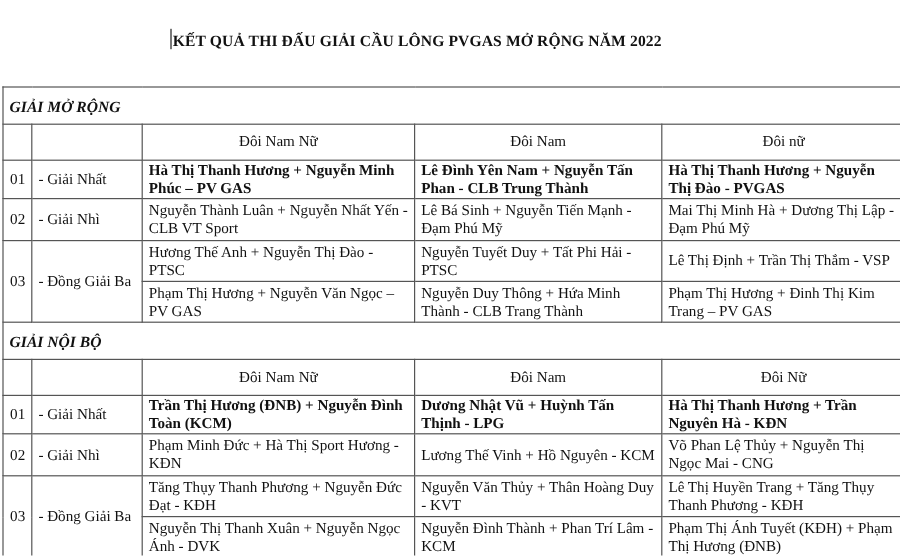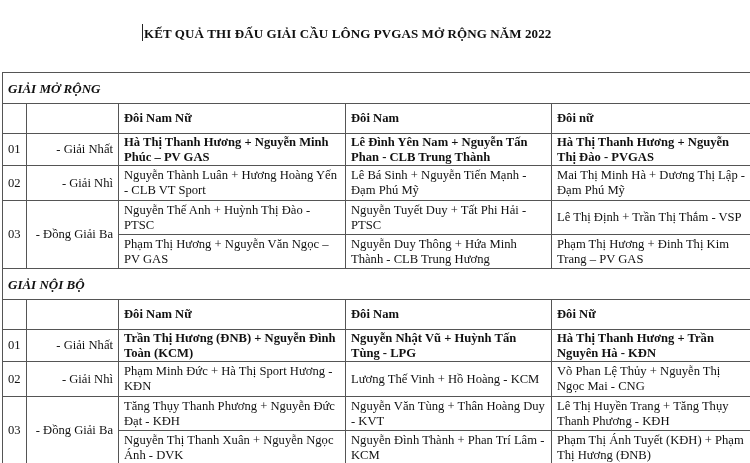--- a/index.html
+++ b/index.html
@@ -30,23 +30,23 @@
     }
     col.c-num { width: 24px; }
     col.c-prize { width: 92px; }
     col.c-mixed { width: 227px; }
     col.c-men { width: 206px; }
     col.c-women { width: 203px; }
     td.section {
       font-weight: bold; font-style: italic; font-size: 13px;
       height: 30px; padding-left: 6px; border-left-color: #777;
     }
-    tr.head td { height: 29px; font-weight: bold; text-align: left; }
-    td.num { text-align: left; padding-left: 5px; }
-    td.prize { padding-left: 5px; white-space: nowrap; text-align: right; }
+    tr.head td { height: 29px; font-weight: normal; text-align: center; }
+    td.num { text-align: right; padding-left: 5px; }
+    td.prize { padding-left: 5px; white-space: nowrap; }
     td.bold { font-weight: bold; }
     tr.r1 td { height: 31px; }
     tr.r2 td { height: 34px; }
     tr.r3 td { height: 33px; }
     td.entry { padding-top: 1px; padding-bottom: 1px; }
   </style>
 </head>
 <body>
 
 <div class="title"><span class="cursor"></span><span>KẾT QUẢ THI ĐẤU GIẢI CẦU LÔNG PVGAS MỞ RỘNG NĂM 2022</span></div>
@@ -74,66 +74,66 @@
     <tr class="r1">
       <td class="num">01</td>
       <td class="prize">- Giải Nhất</td>
       <td class="entry bold"> Hà Thị Thanh Hương + Nguyễn Minh Phúc – PV GAS</td>
       <td class="entry bold"> Lê Đình Yên Nam + Nguyễn Tấn Phan - CLB Trung Thành</td>
       <td class="entry bold">Hà Thị Thanh Hương + Nguyễn Thị Đào - PVGAS</td>
     </tr>
     <tr class="r2">
       <td class="num">02</td>
       <td class="prize">- Giải Nhì</td>
-      <td class="entry"> Nguyễn Thành Luân + Hương Hoàng Yến - CLB VT Sport</td>
+      <td class="entry"> Nguyễn Thành Luân + Nguyễn Nhất Yến - CLB VT Sport</td>
       <td class="entry"> Lê Bá Sinh + Nguyễn Tiến Mạnh - Đạm Phú Mỹ</td>
       <td class="entry">Mai Thị Minh Hà + Dương Thị Lập - Đạm Phú Mỹ</td>
     </tr>
     <tr class="r3">
       <td class="num" rowspan="2">03</td>
       <td class="prize" rowspan="2">- Đồng Giải Ba</td>
-      <td class="entry"> Nguyễn Thế Anh + Huỳnh Thị Đào - PTSC</td>
+      <td class="entry"> Hương Thế Anh + Nguyễn Thị Đào - PTSC</td>
       <td class="entry"> Nguyễn Tuyết Duy + Tất Phi Hải - PTSC</td>
       <td class="entry">Lê Thị Định + Trần Thị Thắm - VSP</td>
     </tr>
     <tr class="r3">
       <td class="entry"> Phạm Thị Hương + Nguyễn Văn Ngọc – PV GAS</td>
-      <td class="entry"> Nguyễn Duy Thông + Hứa Minh Thành - CLB Trung Hương</td>
+      <td class="entry"> Nguyễn Duy Thông + Hứa Minh Thành - CLB Trang Thành</td>
       <td class="entry">Phạm Thị Hương + Đinh Thị Kim Trang – PV GAS</td>
     </tr>
 
     <tr>
       <td class="section" colspan="5">GIẢI NỘI BỘ</td>
     </tr>
     <tr class="head">
       <td></td>
       <td></td>
       <td>Đôi Nam Nữ</td>
       <td>Đôi Nam</td>
       <td>Đôi Nữ</td>
     </tr>
     <tr class="r1">
       <td class="num">01</td>
       <td class="prize">- Giải Nhất</td>
       <td class="entry bold"> Trần Thị Hương (ĐNB) + Nguyễn Đình Toàn (KCM)</td>
-      <td class="entry bold"> Nguyễn Nhật Vũ + Huỳnh Tấn Tùng - LPG</td>
+      <td class="entry bold"> Dương Nhật Vũ + Huỳnh Tấn Thịnh - LPG</td>
       <td class="entry bold">Hà Thị Thanh Hương + Trần Nguyên Hà - KĐN</td>
     </tr>
     <tr class="r2">
       <td class="num">02</td>
       <td class="prize">- Giải Nhì</td>
       <td class="entry"> Phạm Minh Đức + Hà Thị Sport Hương - KĐN</td>
-      <td class="entry"> Lương Thế Vinh  + Hồ Hoàng - KCM</td>
+      <td class="entry"> Lương Thế Vinh  + Hồ Nguyên - KCM</td>
       <td class="entry">Võ Phan Lệ Thủy + Nguyễn Thị Ngọc Mai - CNG</td>
     </tr>
     <tr class="r3">
       <td class="num" rowspan="2">03</td>
       <td class="prize" rowspan="2">- Đồng Giải Ba</td>
       <td class="entry">Tăng Thụy Thanh Phương + Nguyễn Đức Đạt - KĐH</td>
-      <td class="entry"> Nguyễn Văn Tùng + Thân Hoàng Duy - KVT</td>
+      <td class="entry"> Nguyễn Văn Thủy + Thân Hoàng Duy - KVT</td>
       <td class="entry">Lê Thị Huyền Trang + Tăng Thụy Thanh Phương - KĐH</td>
     </tr>
     <tr class="r3">
       <td class="entry">Nguyễn Thị  Thanh Xuân + Nguyễn Ngọc Ánh - DVK</td>
       <td class="entry"> Nguyễn Đình Thành + Phan Trí Lâm - KCM</td>
       <td class="entry">Phạm Thị Ánh Tuyết (KĐH) + Phạm Thị Hương (ĐNB)</td>
     </tr>
   </tbody>
 </table>
 

